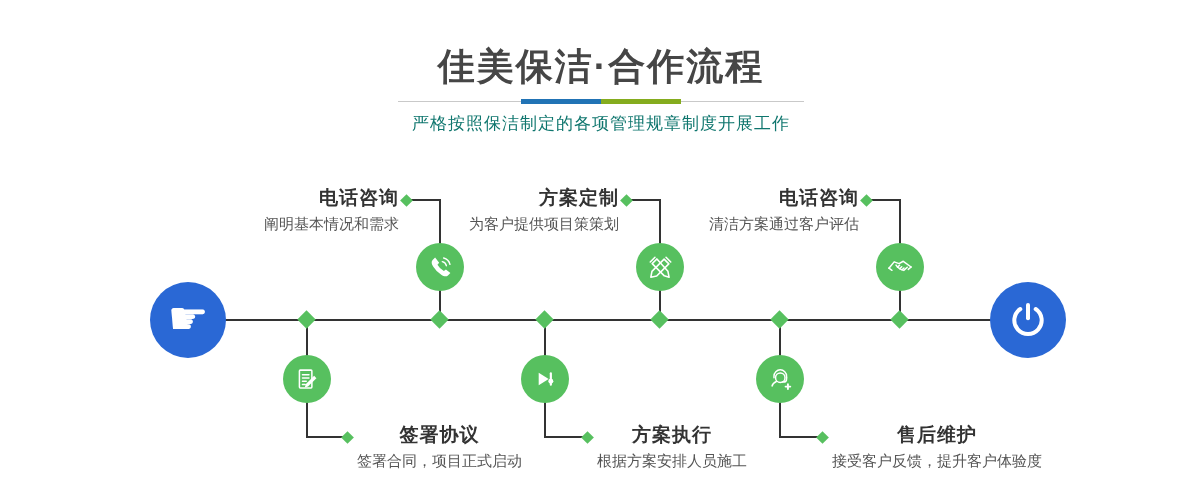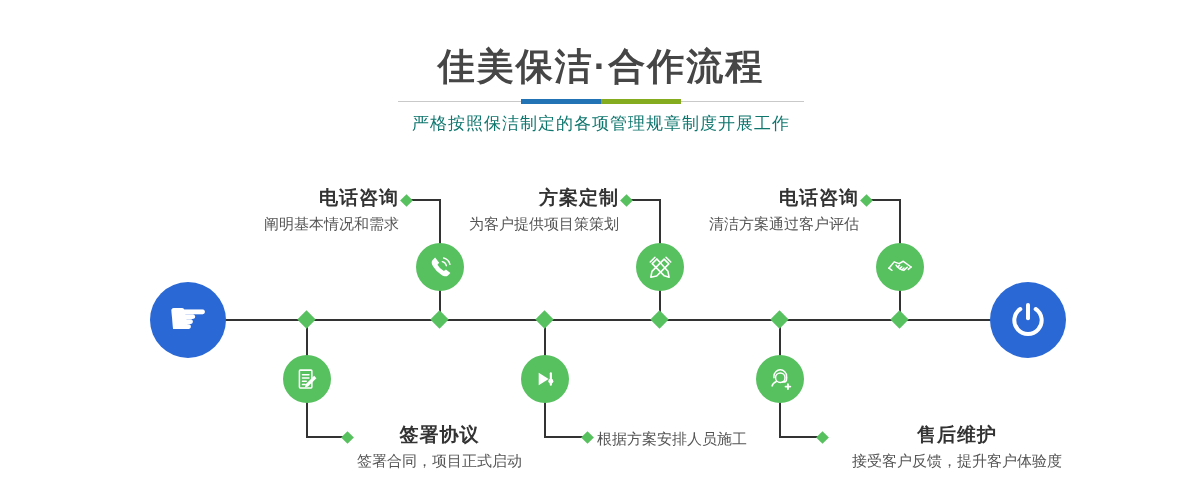--- a/index.html
+++ b/index.html
@@ -158,20 +158,21 @@
   <div class="step-label top-label" style="right:343px">
     <div class="t">电话咨询</div>
     <div class="d">清洁方案通过客户评估</div>
   </div>
 
   <div class="step-label bottom-label" style="left:357px">
     <div class="t">签署协议</div>
     <div class="d">签署合同，项目正式启动</div>
   </div>
   <div class="step-label bottom-label" style="left:597px">
+    <div class="t">方案执行</div>
     <div class="d">根据方案安排人员施工</div>
   </div>
-  <div class="step-label bottom-label" style="left:852px">
+  <div class="step-label bottom-label" style="left:832px">
     <div class="t">售后维护</div>
     <div class="d">接受客户反馈，提升客户体验度</div>
   </div>
 
 </div>
 
 </body></html>

